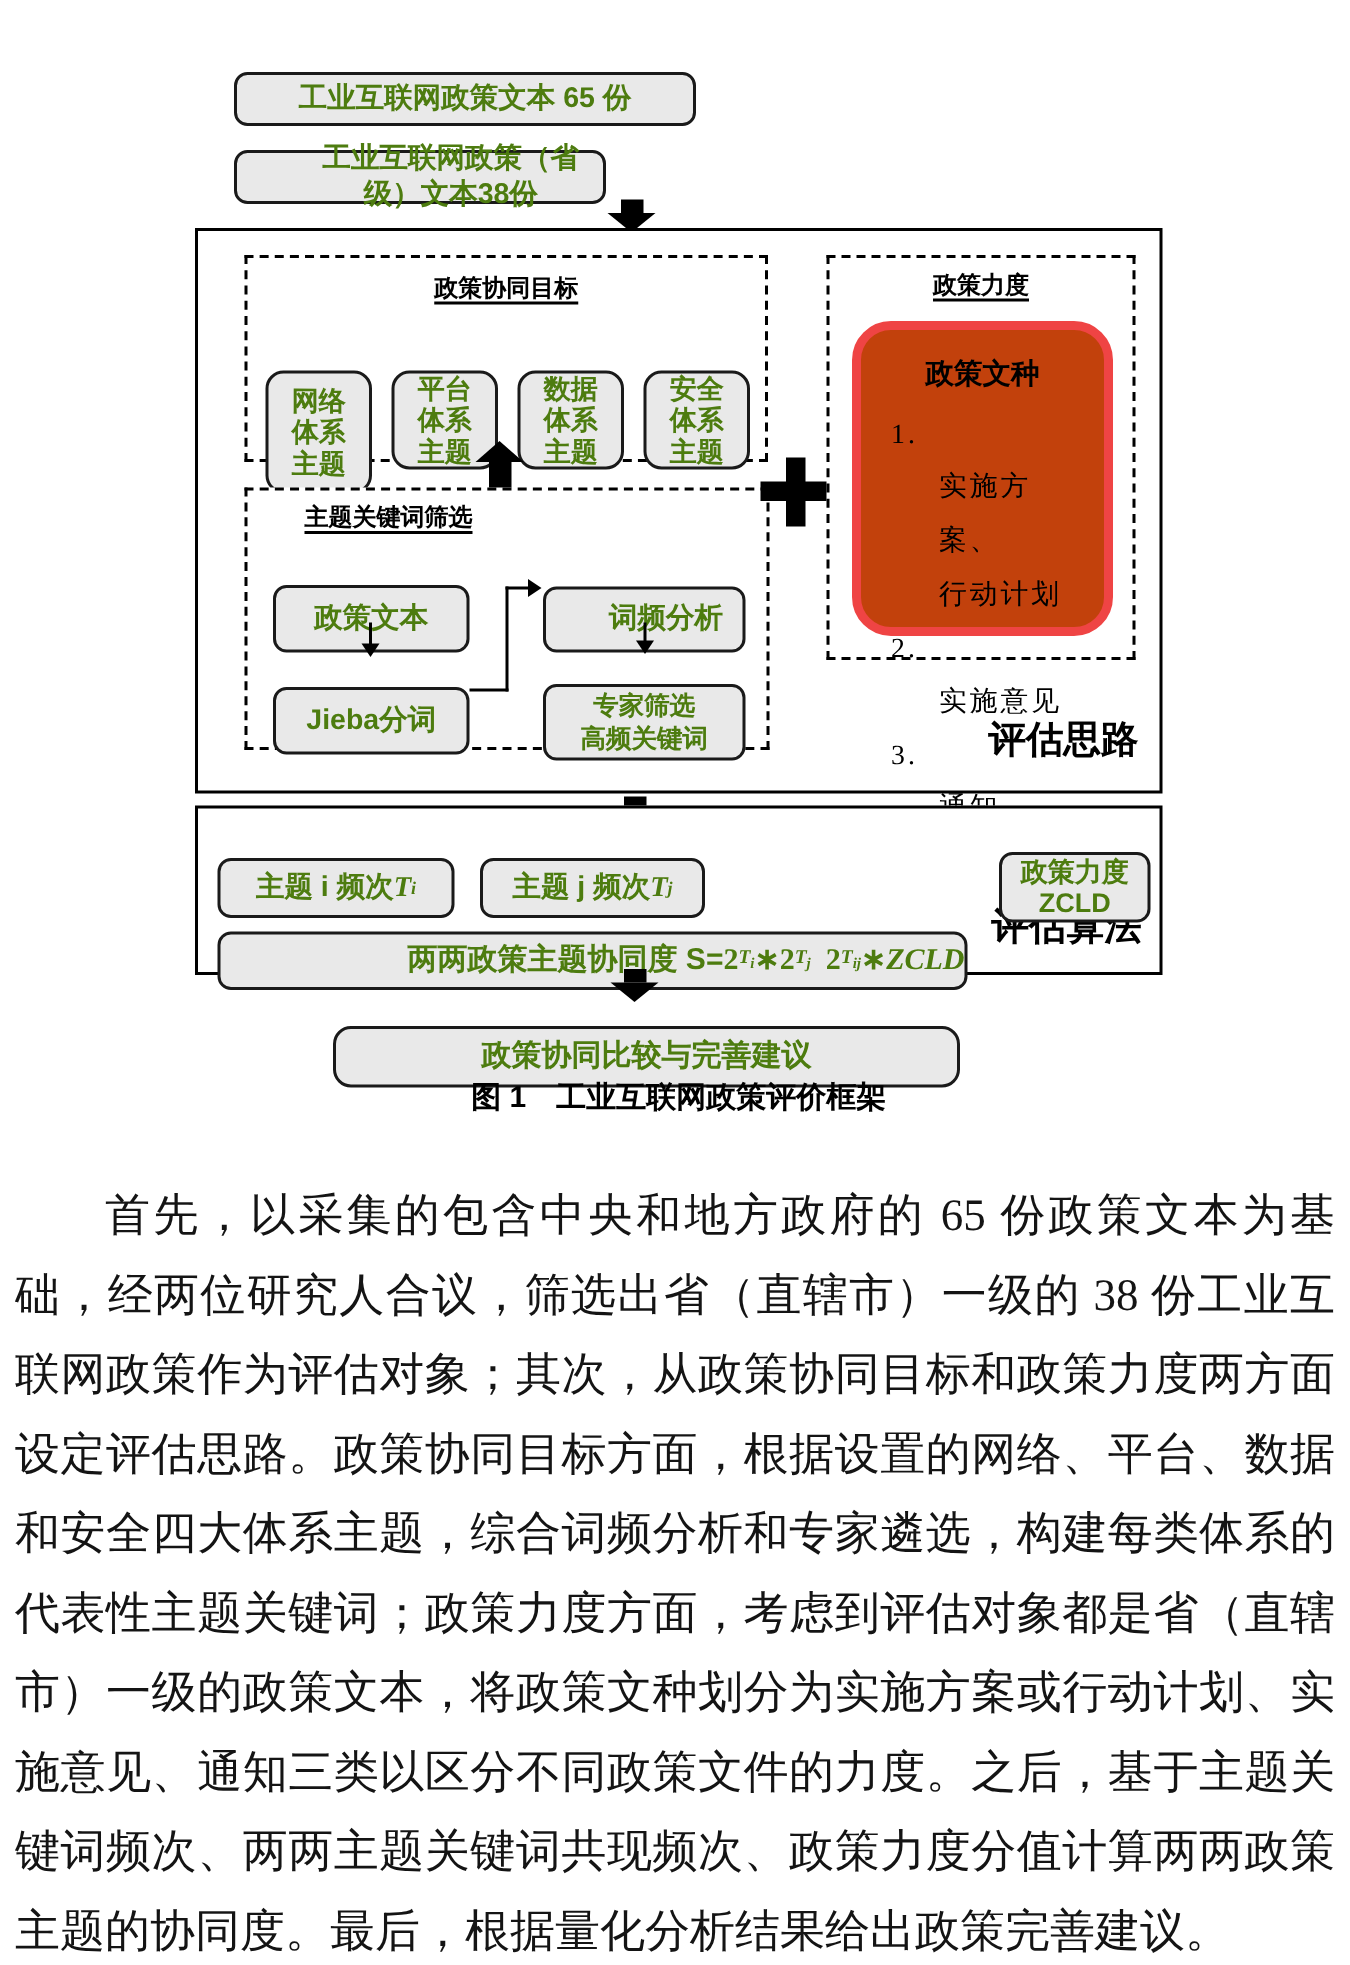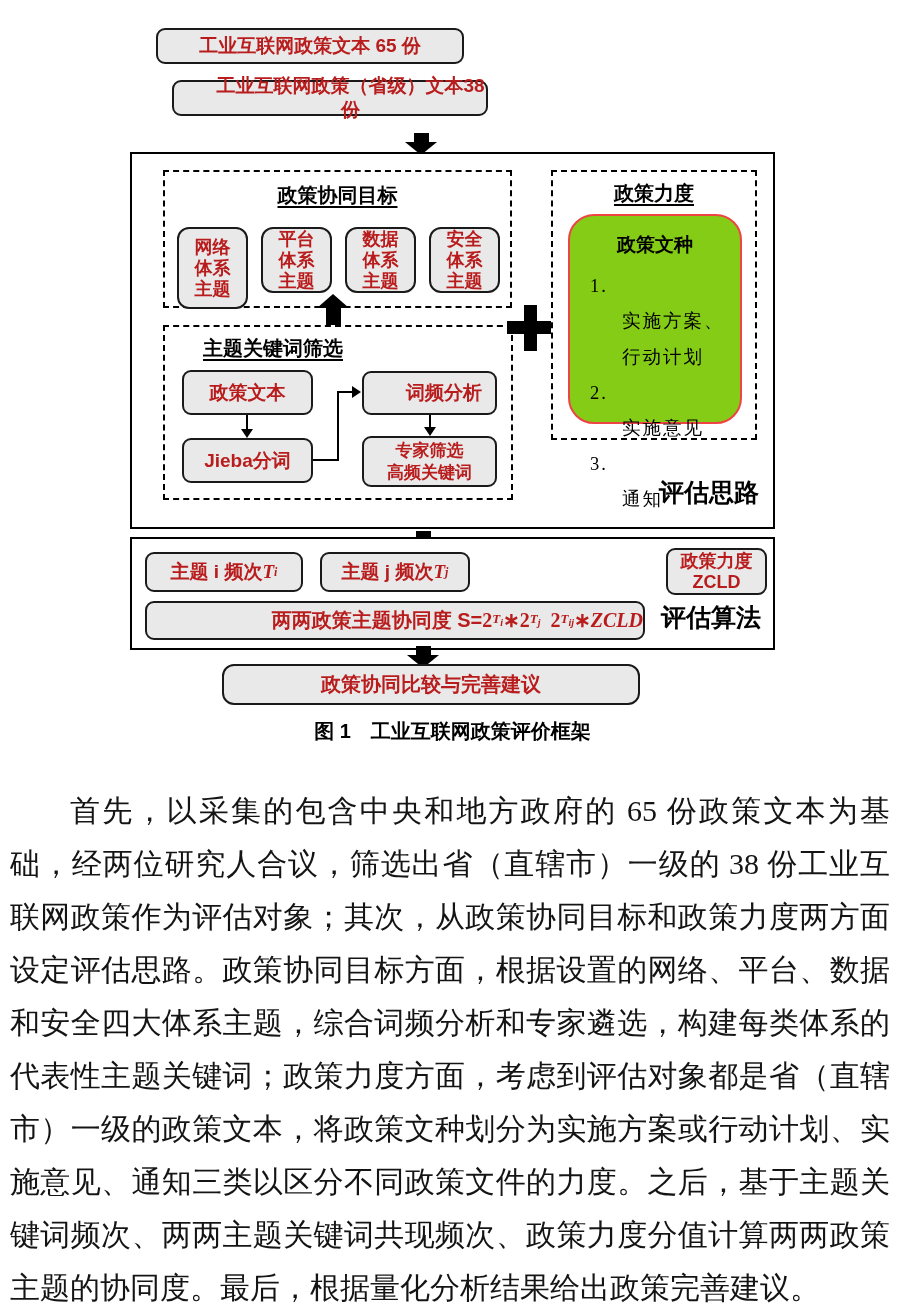--- a/index.html
+++ b/index.html
@@ -29,36 +29,37 @@
     background: #e9e9e9;
     border: 2px solid #1a1a1a;
     border-radius: 9px;
     display: flex;
     align-items: center;
     justify-content: center;
     text-align: center;
     font-family: "Liberation Sans", "DejaVu Sans", sans-serif;
     font-weight: bold;
     font-size: 19px;
-    color: #b91c1c;
+    color: #4d7c0f;
     line-height: 1.25;
+    margin-top: 20px;
   }
   .node.ml { white-space: pre-line; }
   .sect-label {
     position: absolute;
     font-family: "Liberation Sans", "DejaVu Sans", sans-serif;
     font-weight: bold;
     font-size: 25px;
     color: #000;
     text-align: right;
   }
   .group-title {
     font-family: "Liberation Sans", "DejaVu Sans", sans-serif;
     font-weight: bold;
-    font-size: 20px;
+    font-size: 16px;
     color: #000;
     text-decoration: underline;
     text-decoration-thickness: 2px;
     text-underline-offset: 4px;
   }
 
   
   .barrow { position: absolute; width: 32px; display: flex; flex-direction: column; align-items: center; }
   .barrow .stem { width: 15px; height: 9px; background: #000; }
   .barrow .head { width: 0; height: 0; border-left: 16px solid transparent; border-right: 16px solid transparent; border-top: 13px solid #000; }
@@ -74,22 +75,22 @@
   
   .plus-v { position: absolute; background: #000; width: 13px; height: 46px; }
   .plus-h { position: absolute; background: #000; width: 46px; height: 13px; }
 
   
   .goal-node { font-size: 18px; line-height: 21px; border-radius: 12px; }
 
   
   .doc-node {
     position: absolute;
-    background: #84cc16;
-    border: 2px solid #ef4444;
+    background: #c2410c;
+    border: 6px solid #ef4444;
     border-radius: 26px;
     font-family: "Liberation Serif", serif;
     color: #000;
     padding: 16px 8px 0 20px;
   }
   .doc-title {
     text-align: center;
     font-family: "Liberation Sans", sans-serif;
     font-weight: bold;
     font-size: 19px;
@@ -144,21 +145,21 @@
   .sec-head .num { margin-right: 30px; }
 </style>
 </head>
 <body>
 
 <div class="page">
 
   <div class="figure">
 
     <div class="node" style="left:156px; top:28px; width:308px; height:36px;">工业互联网政策文本 65 份</div>
-    <div class="node" style="left:172px; top:80px; width:316px; height:36px;padding-left:41px;">工业互联网政策（省级）文本38份</div>
+    <div class="node" style="left:156px; top:80px; width:248px; height:36px;padding-left:41px;">工业互联网政策（省级）文本38份</div>
 
     <div class="barrow" style="left:405px; top:133px;">
       <div class="stem"></div>
         <div class="head"></div>
     </div>
 
     <div class="sect" style="left:130px; top:152px; width:645px; height:377px;">
       <span class="sect-label" style="right:14px; top:322px; width:200px;">评估思路</span>
     </div>
 

